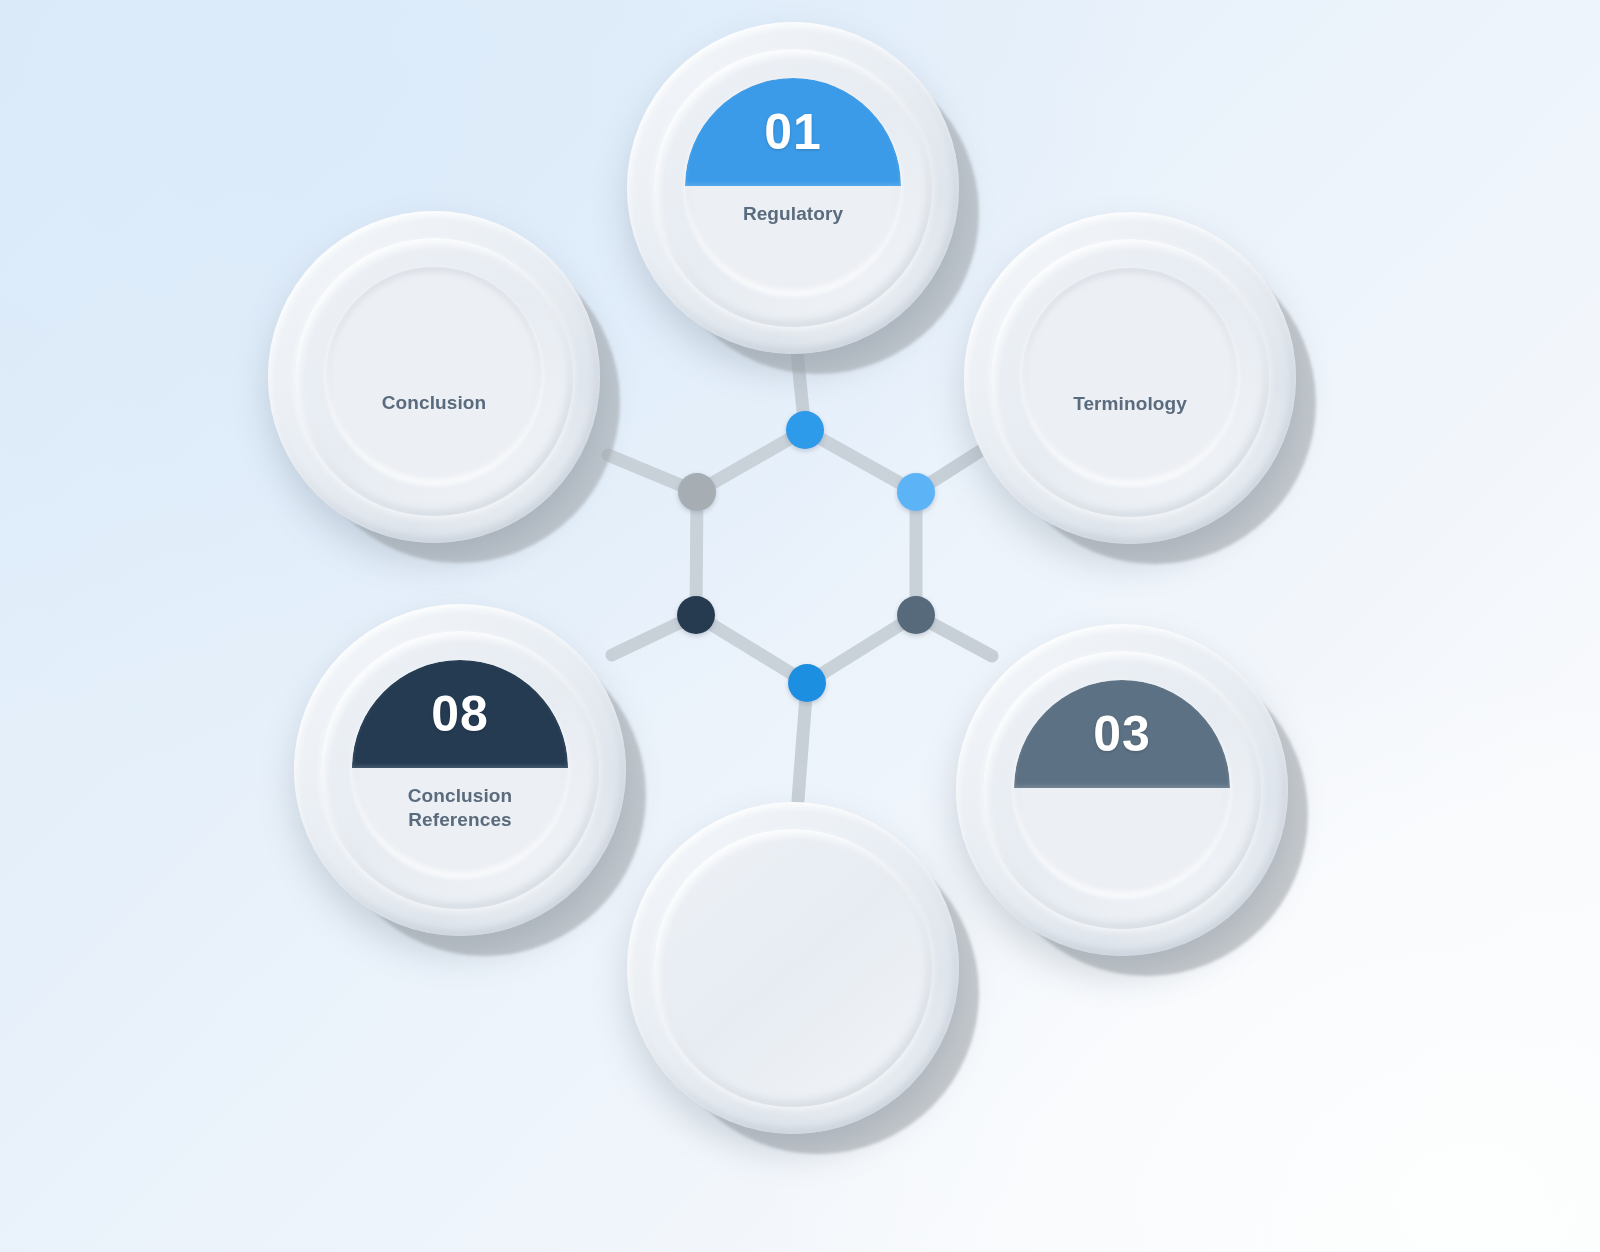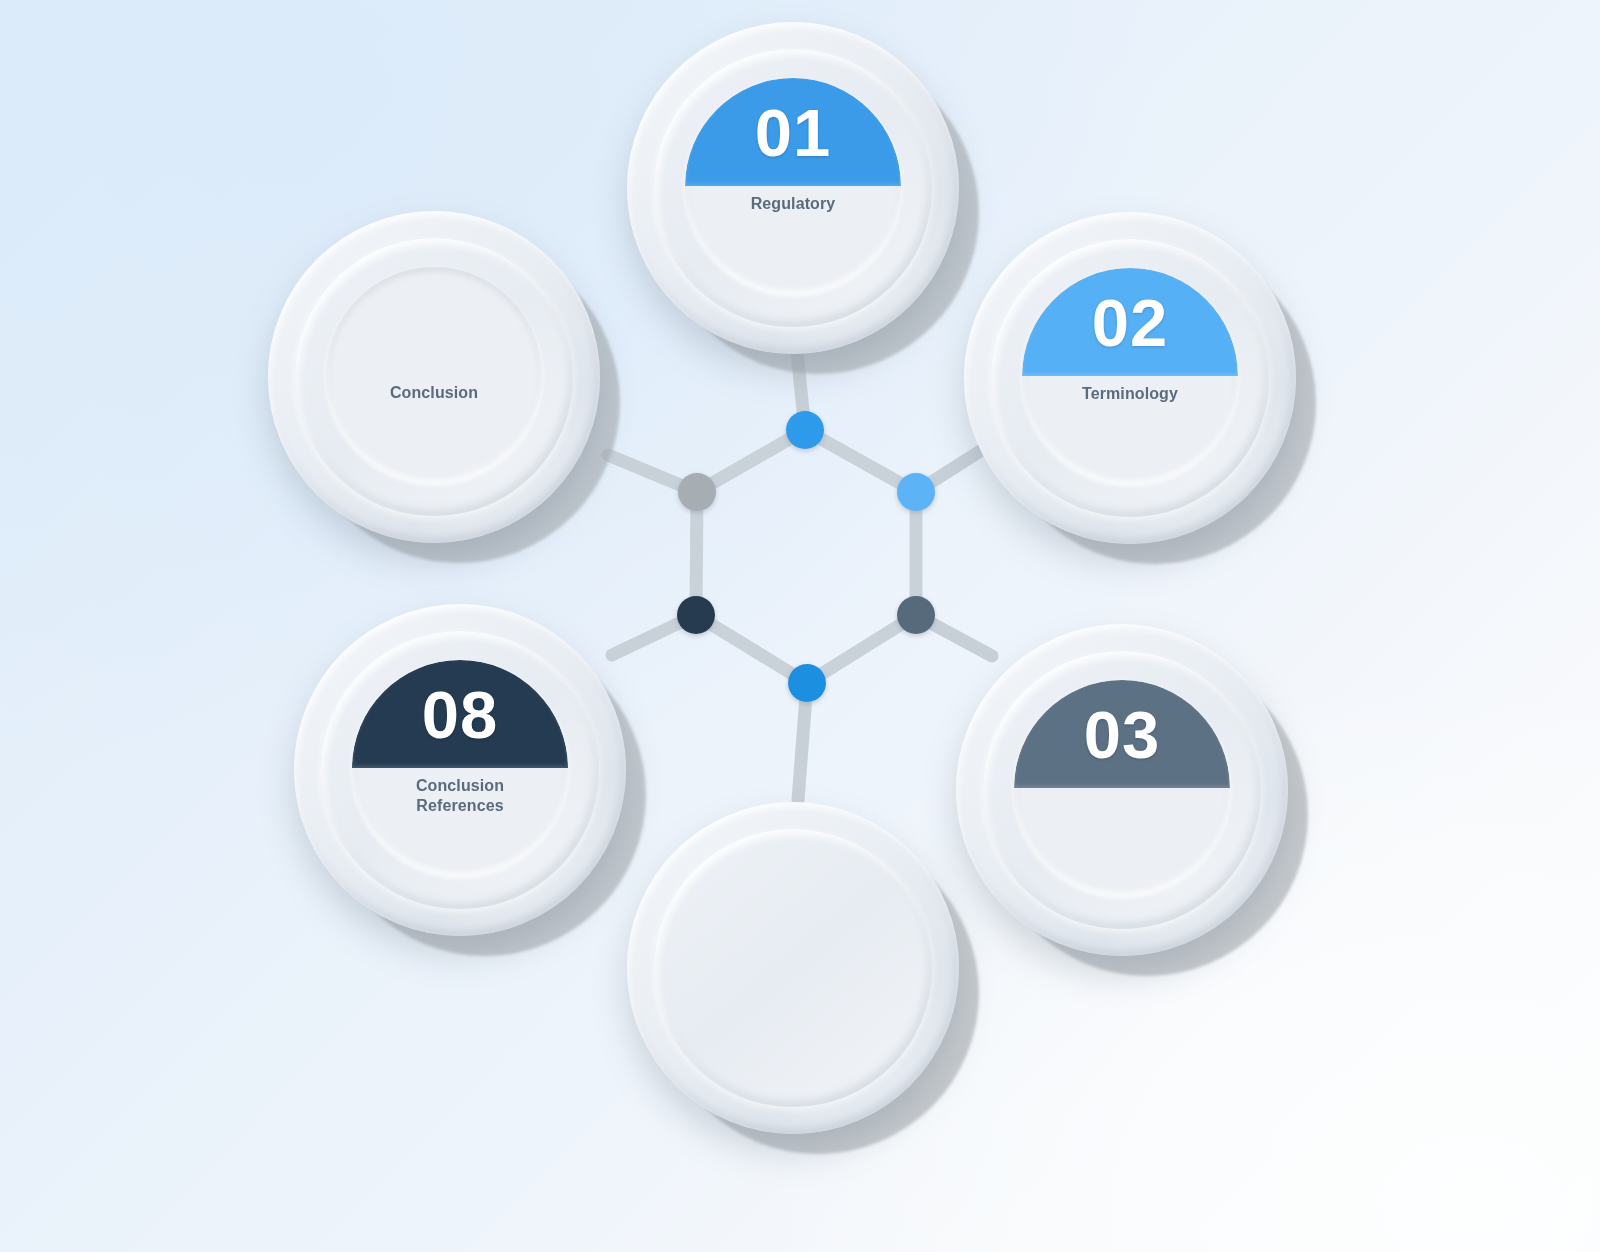--- a/index.html
+++ b/index.html
@@ -93,35 +93,35 @@
     top: 0;
     width: 216px;
     height: 108px;
     border-radius: 108px 108px 0 0;
     display: flex;
     align-items: center;
     justify-content: center;
   }
   .cap-number {
     color: #ffffff;
-    font-size: 67px;
+    font-size: 50px;
     font-weight: 700;
     letter-spacing: 1px;
     line-height: 1;
     text-shadow: 0 1px 3px rgba(0,0,0,0.18);
     user-select: none;
   }
   .node-label {
     position: absolute;
     left: 8px;
-    top: 116px;
+    top: 124px;
     width: 200px;
     text-align: center;
     color: #5a6b7d;
-    font-size: 16px;
+    font-size: 19px;
     font-weight: 700;
     line-height: 1.28;
     letter-spacing: .1px;
   }
 
   
   #node-01 { left: 627px; top:   22px; }
   #node-02 { left: 964px; top:  212px; }
   #node-03 { left: 956px; top:  624px; }
   #node-04 { left: 627px; top:  802px; }
@@ -171,23 +171,20 @@
       </div>
       <div class="node-label">Regulatory</div>
     </div>
   </div>
 
   <div class="node" id="node-02">
     <div class="node-shadow"></div>
     <div class="ring-outer"></div>
     <div class="ring-mid"></div>
     <div class="ring-inner">
-      <div class="cap" style="background: linear-gradient(rgb(85, 176, 245) 0%, rgb(85, 176, 245) 100%); box-shadow: rgba(255, 255, 255, 0.18) 0px -2px 4px inset;">
-        <span class="cap-number">02</span>
-      </div>
       <div class="node-label">Terminology</div>
     </div>
   </div>
 
   <div class="node" id="node-03">
     <div class="node-shadow"></div>
     <div class="ring-outer"></div>
     <div class="ring-mid"></div>
     <div class="ring-inner">
       <div class="cap" style="background: linear-gradient(rgb(92, 113, 132) 0%, rgb(92, 113, 132) 100%); box-shadow: rgba(255, 255, 255, 0.18) 0px -2px 4px inset; justify-content: center;">

